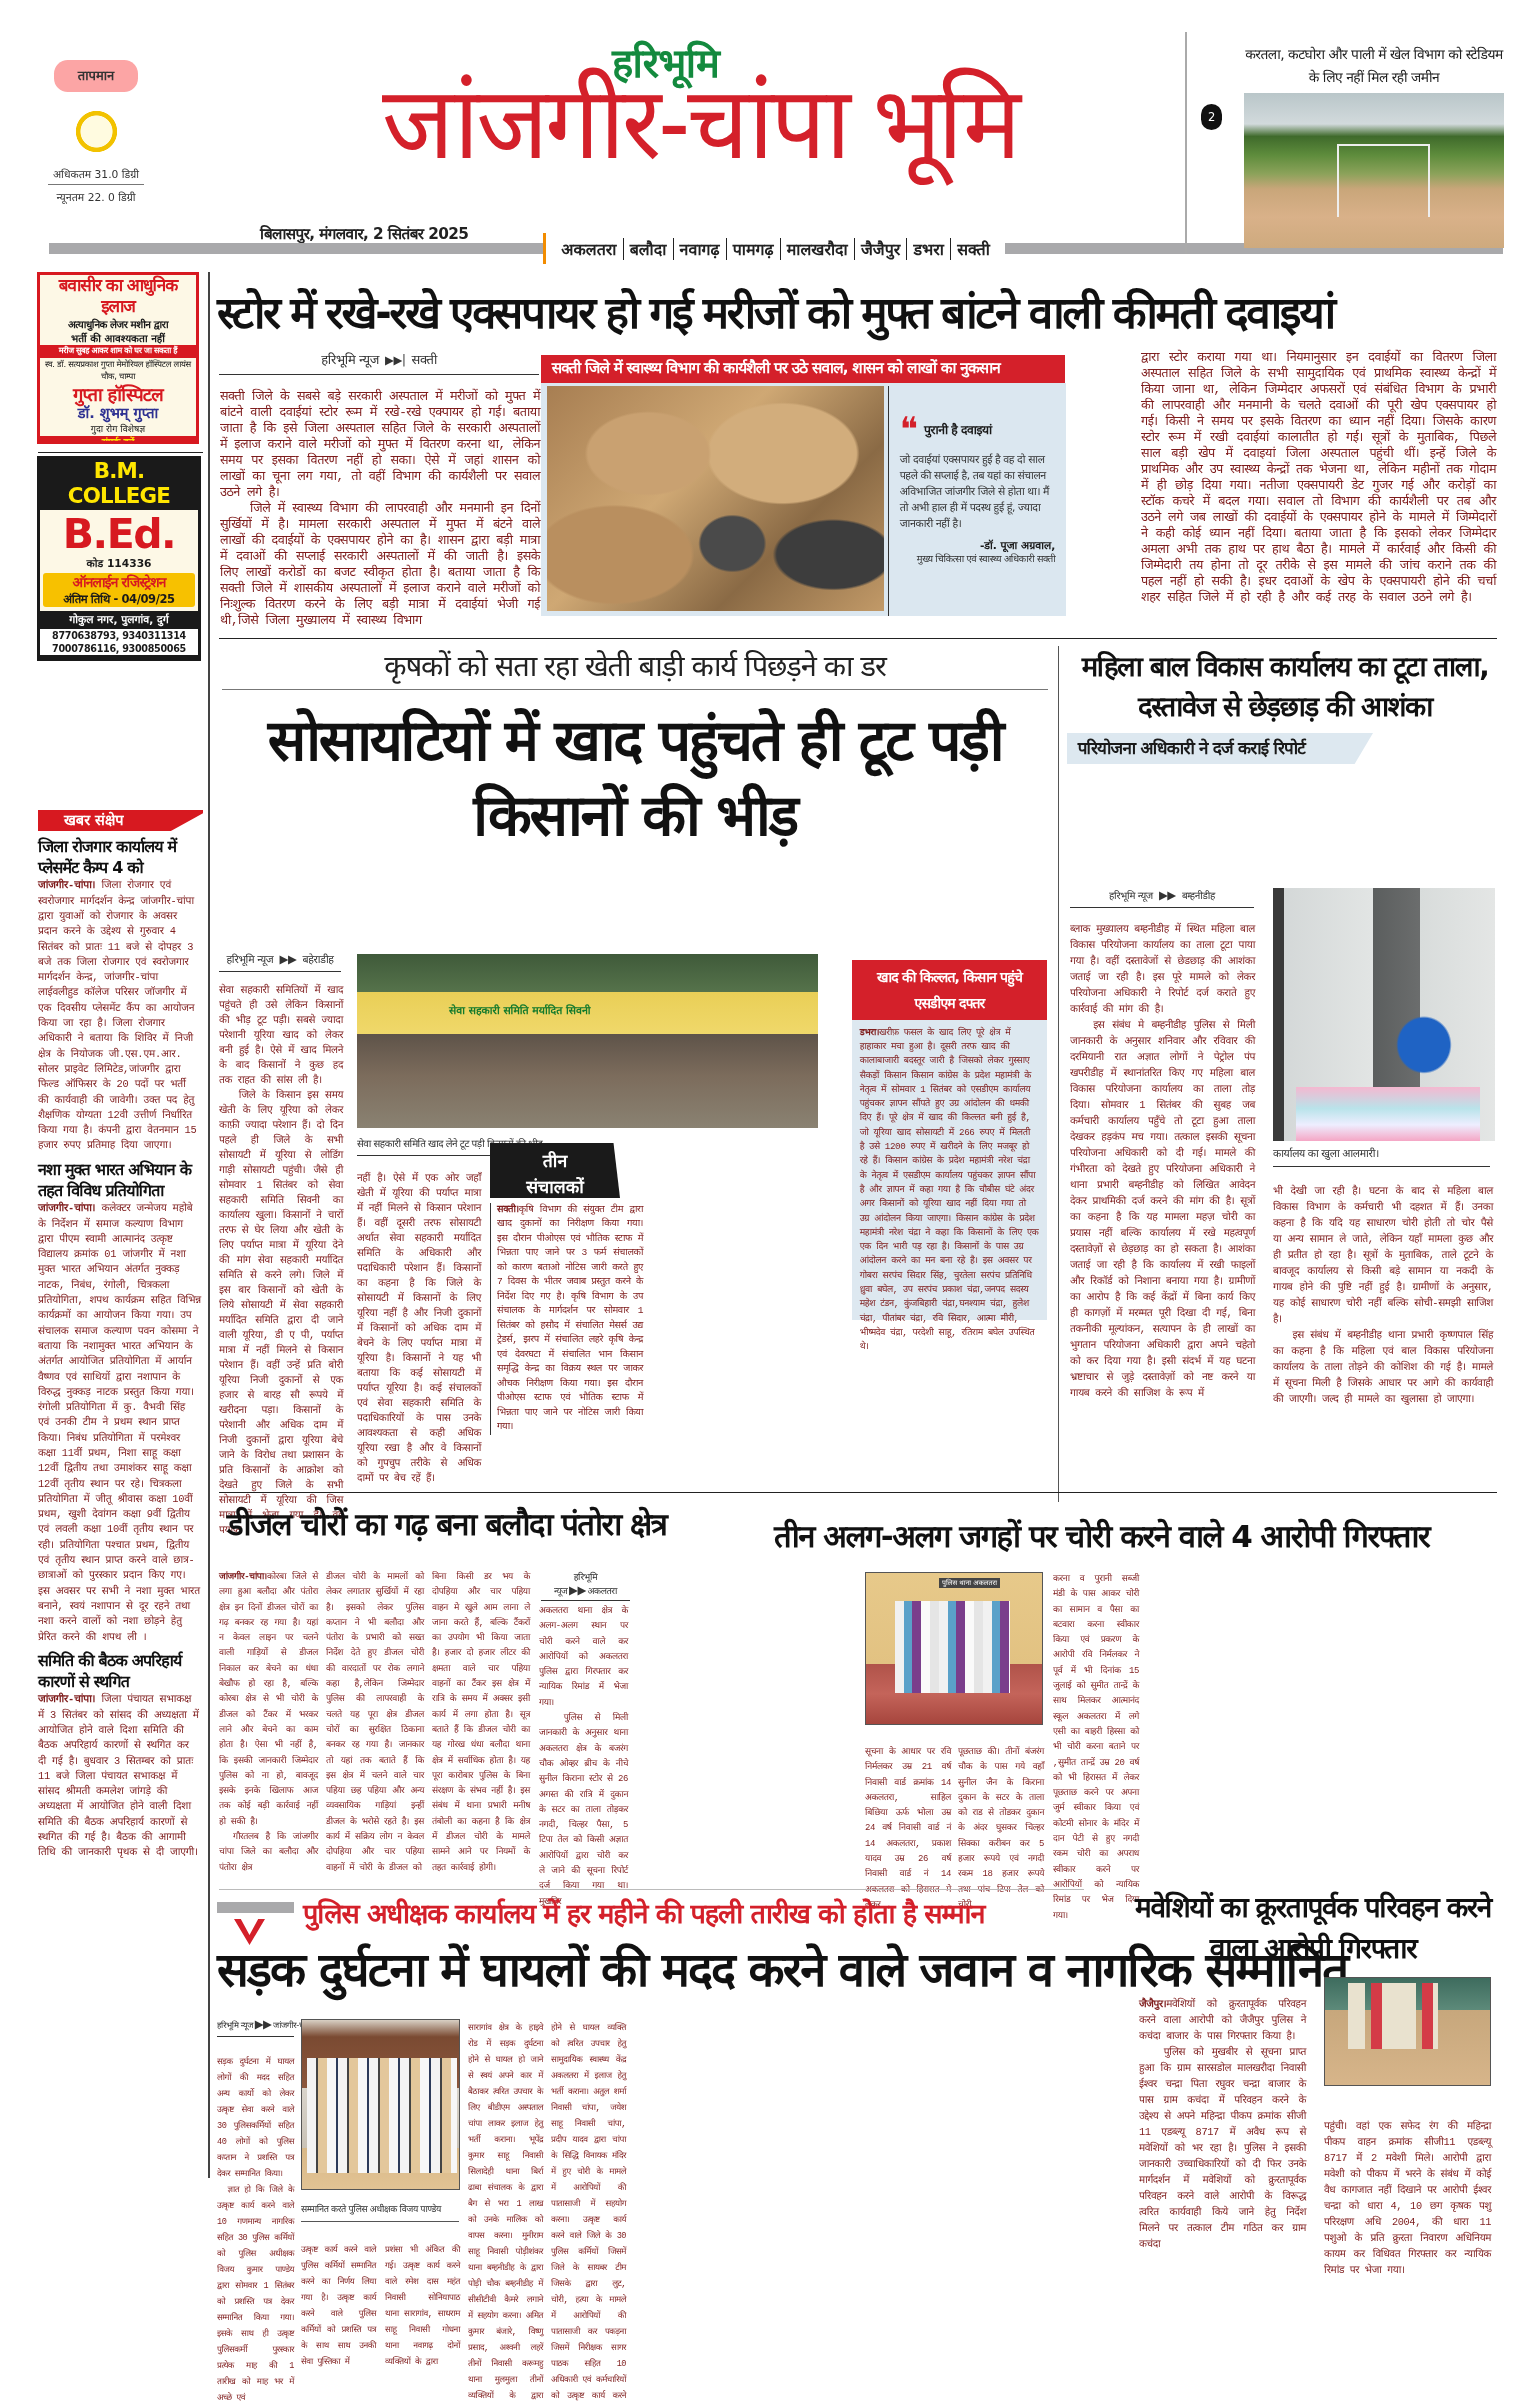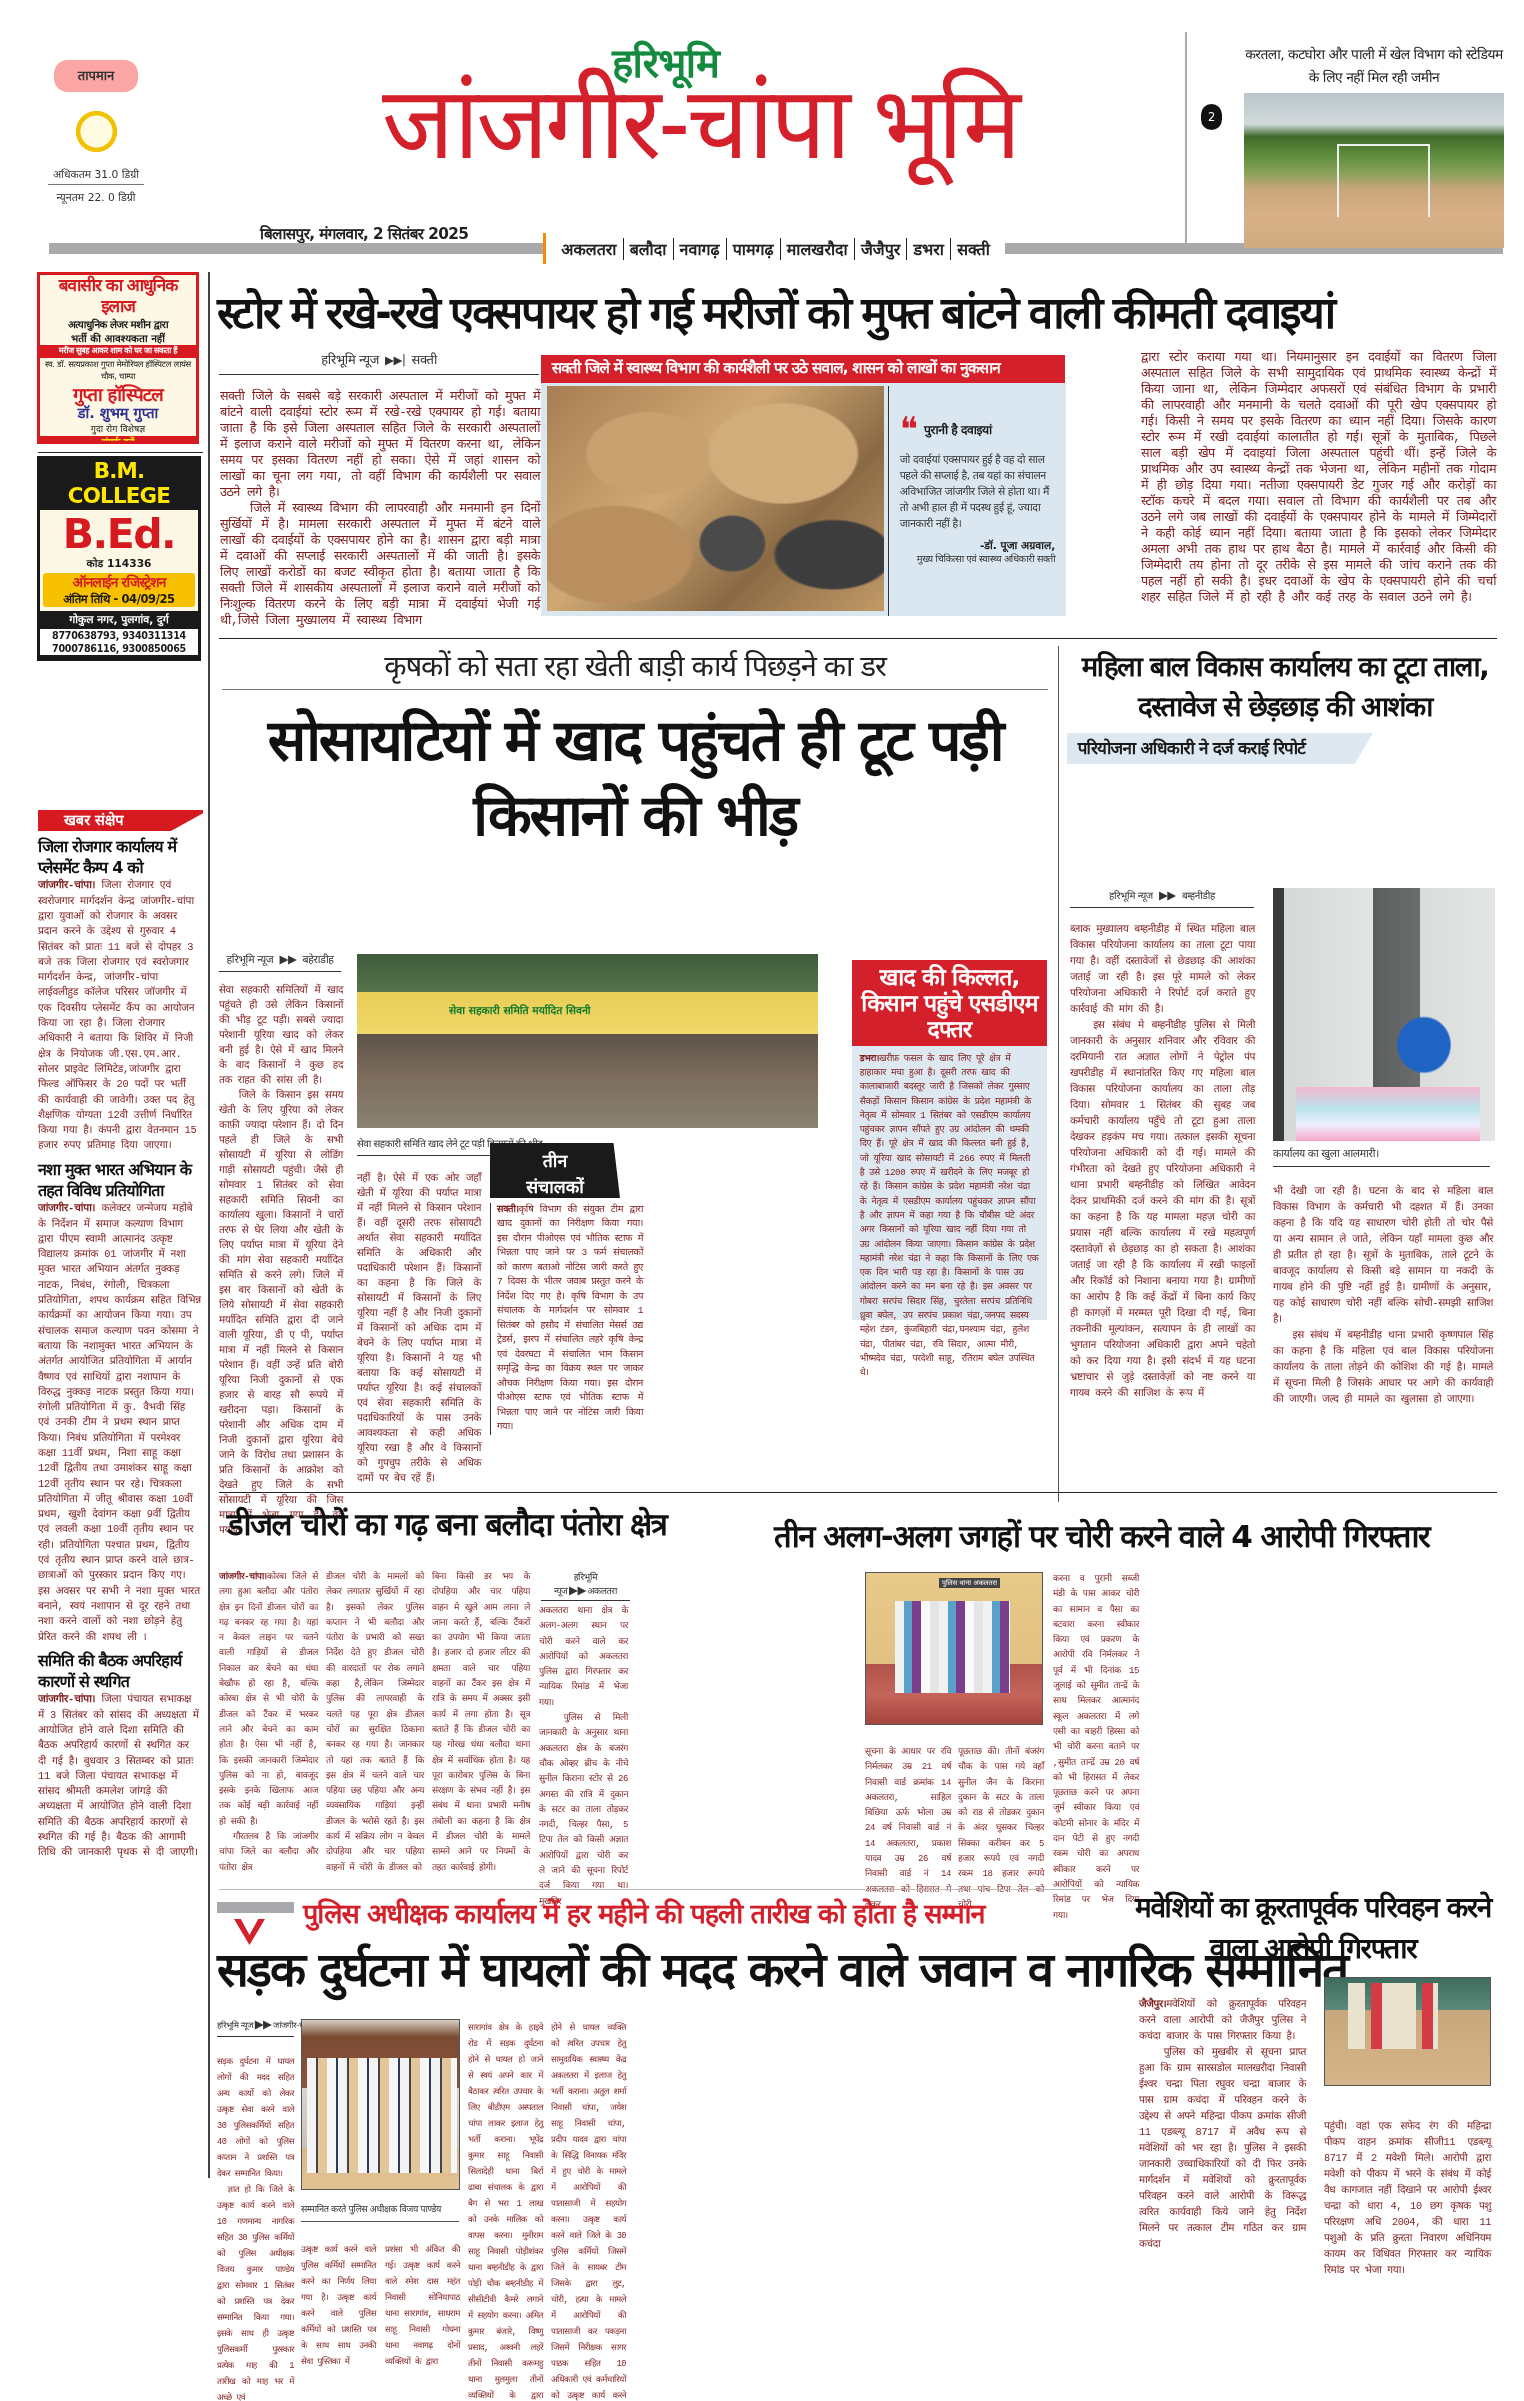--- a/index.html
+++ b/index.html
@@ -137,21 +137,21 @@
  linear-gradient(180deg,#3f5a3a 0,#56734b 22%,#e9cf57 22%,#f0d86a 46%,#5e5349 46%,#7c6c5c 70%,#8a8272 100%)">
   <div style="position:absolute;left:92px;top:49px;font-size:10.7px;font-weight:bold;color:#137a2c">सेवा सहकारी समिति मर्यादित सिवनी</div>
 </div>
 <div class="abs cap" style="left:357px;top:1136px;width:253px;font-size:10px;border-bottom:1.5px solid #333;padding-bottom:4.6px;letter-spacing:-0.5px">सेवा सहकारी समिति खाद लेने टूट पड़ी किसानों की भीड़</div>
 <div class="abs txt" style="left:357px;top:1171px;width:124px;font-size:10.3px;line-height:15px;letter-spacing:-0.4px">नहीं है। ऐसे में एक ओर जहाँ खेती में यूरिया की पर्याप्त मात्रा में नहीं मिलने से किसान परेशान हैं। वहीं दूसरी तरफ सोसायटी अर्थात सेवा सहकारी मर्यादित समिति के अधिकारी और पदाधिकारी परेशान हैं। किसानों का कहना है कि जिले के सोसायटी में किसानों के लिए यूरिया नहीं है और निजी दुकानों में किसानों को अधिक दाम में बेचने के लिए पर्याप्त मात्रा में यूरिया है। किसानों ने यह भी बताया कि कई सोसायटी में पर्याप्त यूरिया है। कई संचालकों एवं सेवा सहकारी समिति के पदाधिकारियों के पास उनके आवश्यकता से कही अधिक यूरिया रखा है और वे किसानों को गुपचुप तरीके से अधिक दामों पर बेच रहें हैं।</div>
 <div class="abs" style="left:490px;top:1143px;width:321px">
   <div style="background:#1a1a1a;color:#fff;font-size:17.6px;font-weight:bold;line-height:26px;text-align:center;padding:4.6px 31px;clip-path:polygon(0 0,95% 0,100% 100%,0 100%);width:130px;height:55px;overflow:hidden">तीन संचालकों को थमाया नोटिस</div>
   <div class="txt" style="font-size:9.6px;line-height:14.5px;letter-spacing:-0.4px;border-left:1.5px solid #333;padding-left:6.1px;margin-top:4.6px;width:153px"><b>सक्ती।</b><span>कृषि विभाग की संयुक्त टीम द्वारा खाद दुकानों का निरीक्षण किया गया। इस दौरान पीओएस एवं भौतिक स्टाफ में भिन्नता पाए जाने पर 3 फर्म संचालकों को कारण बताओ नोटिस जारी करते हुए 7 दिवस के भीतर जवाब प्रस्तुत करने के निर्देश दिए गए है। कृषि विभाग के उप संचालक के मार्गदर्शन पर सोमवार 1 सितंबर को हसौद में संचालित मेसर्स उद्य ट्रेडर्स, झरप में संचालित लहरे कृषि केन्द्र एवं देवरघटा में संचालित भान किसान समृद्धि केन्द्र का विक्रय स्थल पर जाकर औचक निरीक्षण किया गया। इस दौरान पीओएस स्टाफ एवं भौतिक स्टाफ में भिन्नता पाए जाने पर नोटिस जारी किया गया।</span></div>
 </div>
 <div class="abs" style="left:852px;top:960px;width:195px;height:360px;background:#dde8f0">
-  <div style="background:#d4202a;color:#fff;font-size:23px;font-weight:bold;line-height:26px;text-align:center;padding:3.8px 4.6px;letter-spacing:-0.8px">खाद की किल्लत, किसान पहुंचे एसडीएम दफ्तर</div>
+  <div style="background:#d4202a;color:#fff;font-size:14px;font-weight:bold;line-height:26px;text-align:center;padding:3.8px 4.6px;letter-spacing:-0.8px">खाद की किल्लत, किसान पहुंचे एसडीएम दफ्तर</div>
   <div class="txt" style="font-size:9.2px;line-height:14.3px;padding:6.1px 7.7px;letter-spacing:-0.4px;text-align:left"><b>डभरा।</b><span>खरीफ़ फसल के खाद लिए पूरे क्षेत्र में हाहाकार मचा हुआ है। दूसरी तरफ खाद की कालाबाजारी बदस्तूर जारी है जिसको लेकर गुस्साए सैकड़ों किसान किसान कांग्रेस के प्रदेश महामंत्री के नेतृत्व में सोमवार 1 सितंबर को एसडीएम कार्यालय पहुंचकर ज्ञापन सौंपते हुए उग्र आंदोलन की धमकी दिए हैं। पूरे क्षेत्र में खाद की किल्लत बनी हुई है, जो यूरिया खाद सोसायटी में 266 रुपए में मिलती है उसे 1200 रुपए में खरीदने के लिए मजबूर हो रहे हैं। किसान कांग्रेस के प्रदेश महामंत्री नरेश चंद्रा के नेतृत्व में एसडीएम कार्यालय पहुंचकर ज्ञापन सौंपा है और ज्ञापन में कहा गया है कि चौबीस घंटे अंदर अगर किसानों को यूरिया खाद नहीं दिया गया तो उग्र आंदोलन किया जाएगा। किसान कांग्रेस के प्रदेश महामंत्री नरेश चंद्रा ने कहा कि किसानों के लिए एक एक दिन भारी पड़ रहा है। किसानों के पास उग्र आंदोलन करने का मन बना रहे है। इस अवसर पर गोबरा सरपंच सिदार सिंह, चुरतेला सरपंच प्रतिनिधि ध्रुवा बघेल, उप सरपंच प्रकाश चंद्रा,जनपद सदस्य महेश टंडन, कुंजबिहारी चंद्रा,घनश्याम चंद्रा, हुलेश चंद्रा, पीतांबर चंद्रा, रवि सिदार, आत्मा मीरी, भीष्मदेव चंद्रा, परदेशी साहू, रतिराम बघेल उपस्थित थे।</span></div>
 </div>
 <div class="vsep" style="left:1058px;top:646px;height:856px;background:#555;width:0.8px"></div>
 
 <div class="abs" style="left:1067px;top:646px;width:436px;text-align:center;font-size:27.5px;line-height:40px;font-weight:bold;color:#111;letter-spacing:-1.4px">महिला बाल विकास कार्यालय का टूटा ताला, दस्तावेज से छेड़छाड़ की आशंका</div>
 <div class="abs" style="left:1067px;top:733px;width:306px;height:31px;background:#dde8f0;font-size:17px;font-weight:bold;line-height:31px;padding-left:10.7px;letter-spacing:-0.8px;clip-path:polygon(0 0,100% 0,94% 100%,0 100%)">परियोजना अधिकारी ने दर्ज कराई रिपोर्ट</div>
 <div class="abs dl" style="left:1070px;top:888px;width:184px;font-size:10px;padding-bottom:4.6px"><span>हरिभूमि न्यूज</span><span class="arr">▶▶</span><span>बम्हनीडीह</span></div>
 <div class="abs txt" style="left:1070px;top:921px;width:185px;font-size:10.4px;line-height:16px;letter-spacing:-0.4px">
   <span>ब्लाक मुख्यालय बम्हनीडीह में स्थित महिला बाल विकास परियोजना कार्यालय का ताला टूटा पाया गया है। वहीं दस्तावेजों से छेडछाड़ की आशंका जताई जा रही है। इस पूरे मामले को लेकर परियोजना अधिकारी ने रिपोर्ट दर्ज कराते हुए कार्रवाई की मांग की है।</span><br>&nbsp;&nbsp;&nbsp;<span>इस संबंध मे बम्हनीडीह पुलिस से मिली जानकारी के अनुसार शनिवार और रविवार की दरमियानी रात अज्ञात लोगों ने पेट्रोल पंप खपरीडीह में स्थानांतरित किए गए महिला बाल विकास परियोजना कार्यालय का ताला तोड़ दिया। सोमवार 1 सितंबर की सुबह जब कर्मचारी कार्यालय पहुँचे तो टूटा हुआ ताला देखकर हड़कंप मच गया। तत्काल इसकी सूचना परियोजना अधिकारी को दी गई। मामले की गंभीरता को देखते हुए परियोजना अधिकारी ने थाना प्रभारी बम्हनीडीह को लिखित आवेदन देकर प्राथमिकी दर्ज करने की मांग की है। सूत्रों का कहना है कि यह मामला महज़ चोरी का प्रयास नहीं बल्कि कार्यालय में रखे महत्वपूर्ण दस्तावेज़ों से छेड़छाड़ का हो सकता है। आशंका जताई जा रही है कि कार्यालय में रखी फाइलों और रिकॉर्ड को निशाना बनाया गया है। ग्रामीणों का आरोप है कि कई केंद्रों में बिना कार्य किए ही कागज़ों में मरम्मत पूरी दिखा दी गई, बिना तकनीकी मूल्यांकन, सत्यापन के ही लाखों का भुगतान परियोजना अधिकारी द्वारा अपने चहेतो को कर दिया गया है। इसी संदर्भ में यह घटना भ्रष्टाचार से जुड़े दस्तावेज़ों को नष्ट करने या गायब करने की साजिश के रूप में</span>
 </div>

